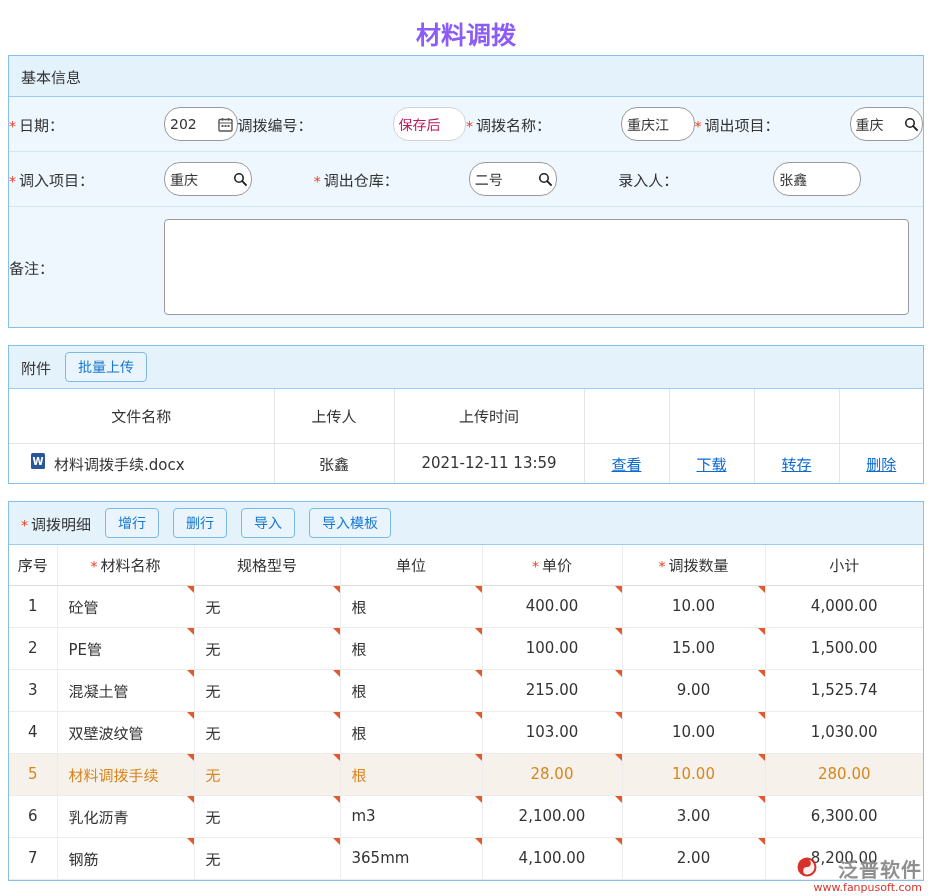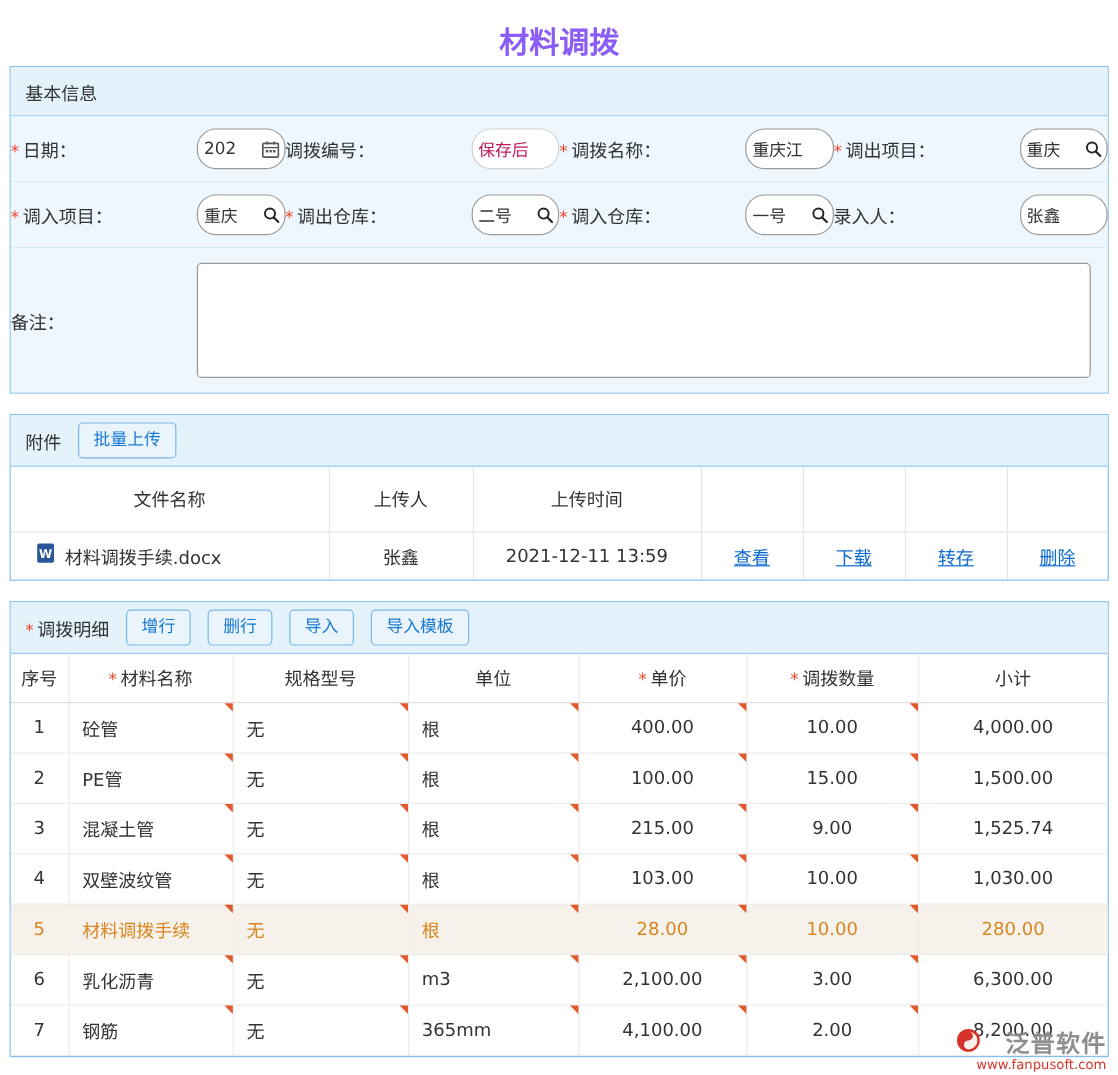--- a/index.html
+++ b/index.html
@@ -153,32 +153,20 @@
         <input class="text-input" value="二号" style="">
         <span class="ig-icon">
             <svg width="14" height="14" viewBox="0 0 14 14">
               <circle cx="6" cy="6" r="4.2" fill="none" stroke="#222" stroke-width="1.6"></circle>
               <line x1="9.2" y1="9.2" x2="13" y2="13" stroke="#222" stroke-width="1.8" stroke-linecap="round"></line>
             </svg>
           </span>
       </div>
     </div>
     <div class="field">
-      <div class="field-label"><span class="req">*</span><span>调入仓库：</span></div>
-      <div class="input-group">
-        <input class="text-input" value="一号" style="">
-        <span class="ig-icon">
-            <svg width="14" height="14" viewBox="0 0 14 14">
-              <circle cx="6" cy="6" r="4.2" fill="none" stroke="#222" stroke-width="1.6"></circle>
-              <line x1="9.2" y1="9.2" x2="13" y2="13" stroke="#222" stroke-width="1.8" stroke-linecap="round"></line>
-            </svg>
-          </span>
-      </div>
-    </div>
-    <div class="field">
       <div class="field-label"><span>录入人：</span></div>
       <div class="input-group">
         <input class="text-input" value="张鑫" style="">
       </div>
     </div>
   </div>
 
   <div class="remark-row">
     <div class="field-label"><span>备注：</span></div>
     <textarea class="remark-textarea" style=""></textarea>

